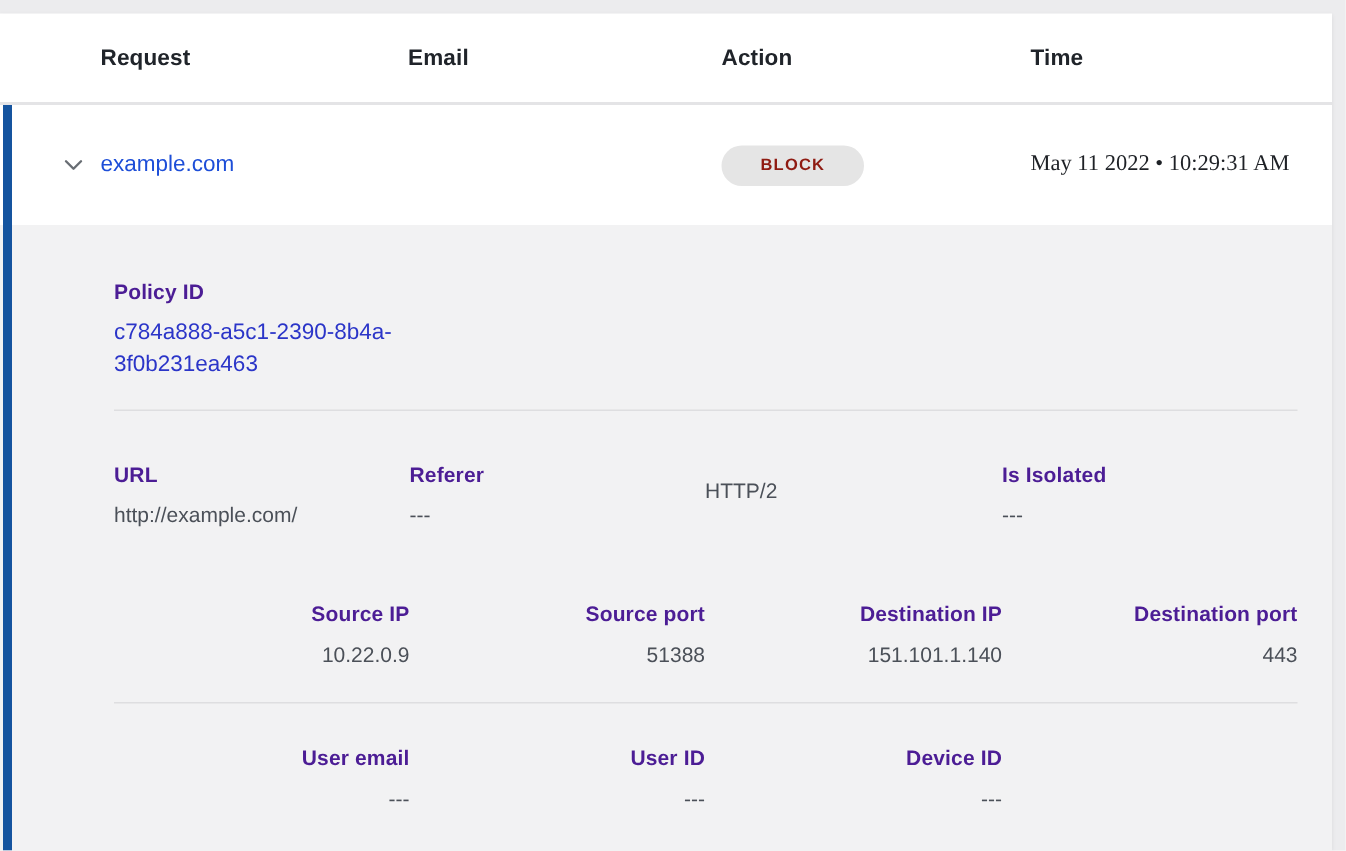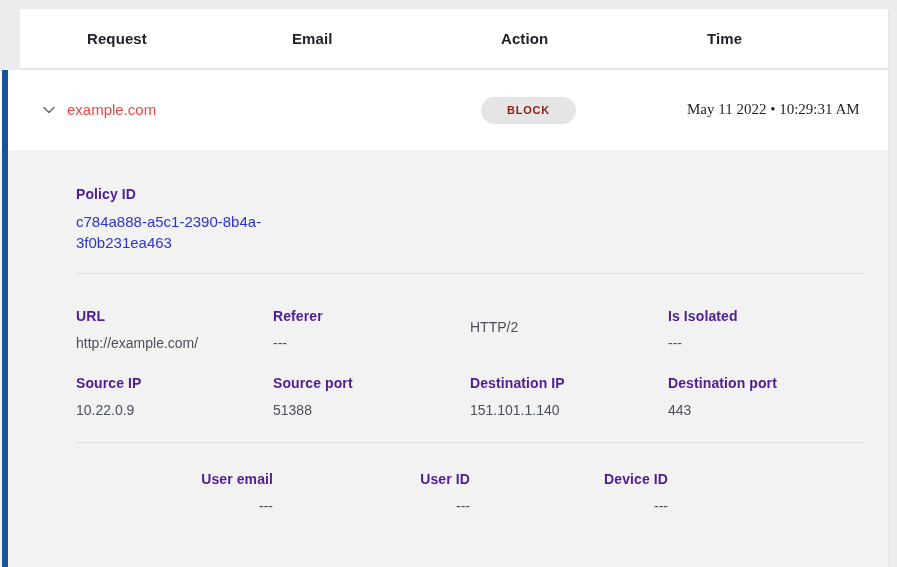--- a/index.html
+++ b/index.html
@@ -24,21 +24,20 @@
 
   
   .thead {
     background: #ffffff;
     height: 61px;
     display: grid;
     grid-template-columns: 205px 209px 206px 1fr;
     align-items: center;
     padding-left: 67px;
     border-bottom: 2px solid #e4e4e6;
-    margin-left: 20px;
   }
   .thead .th {
     font-size: 15px;
     font-weight: 700;
     color: #20242a;
     letter-spacing: 0.1px;
   }
 
   
   .trow {
@@ -55,21 +54,21 @@
     position: absolute;
     left: 41px;
     top: 50%;
     transform: translateY(-50%);
     width: 16px;
     height: 16px;
     display: block;
   }
   .req-text {
     font-size: 15px;
-    color: #ef4444;
+    color: #1d4ed8;
   }
   .badge {
     display: inline-block;
     background: #e5e5e5;
     color: #8f1b12;
     font-size: 11px;
     font-weight: 700;
     letter-spacing: 0.8px;
     padding: 8px 26px;
     border-radius: 999px;
@@ -109,21 +108,21 @@
   .divider {
     border-top: 1px solid #dedee0;
     margin-top: 20px;
   }
   .divider.d2 { margin-top: 24px; }
   .fgrid {
     display: grid;
     grid-template-columns: 197px 197px 198px 1fr;
     margin-top: 34px;
   }
-  .fgrid.second { margin-top: 24px; }
+  .fgrid.second { margin-top: 50px; text-align: right; }
   .fgrid.third { margin-top: 28px; text-align: right; }
   .fvalue {
     margin-top: 11px;
     font-size: 14px;
     color: #4b5058;
   }
 
   
   .blue-bar {
     position: absolute;

